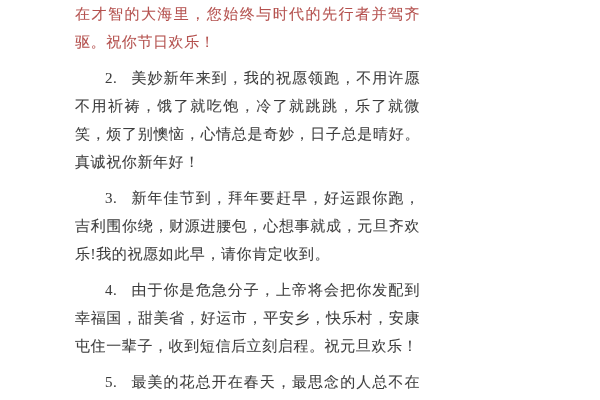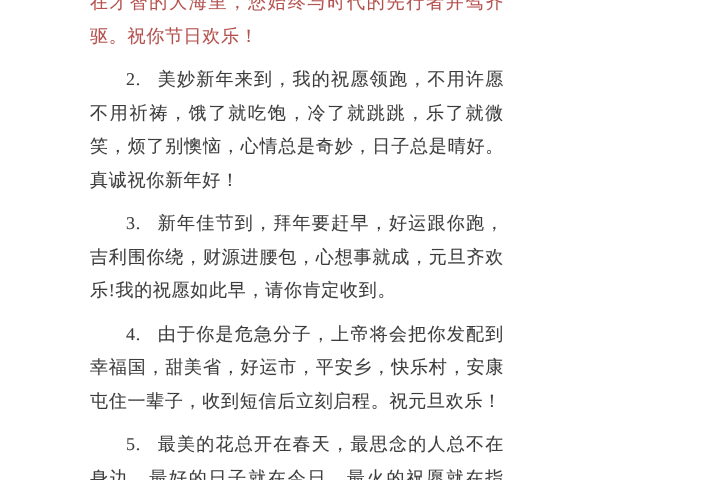--- a/index.html
+++ b/index.html
@@ -10,21 +10,21 @@
     width: 600px;
     height: 400px;
     overflow: hidden;
     background: #ffffff;
     font-family: "Liberation Serif", "DejaVu Serif", serif;
   }
   .page {
     box-sizing: border-box;
     width: 490px;
     height: 400px;
-    padding: 0 70px 0 75px;
+    padding: 11px 70px 0 75px;
     overflow: hidden;
   }
   .doc-line, .doc-item {
     font-size: 15px;
     line-height: 28px;
     letter-spacing: 0.6px;
     color: #3d3d3d;
     text-align: justify;
     text-justify: inter-character;
     margin: 0 0 8px 0;

